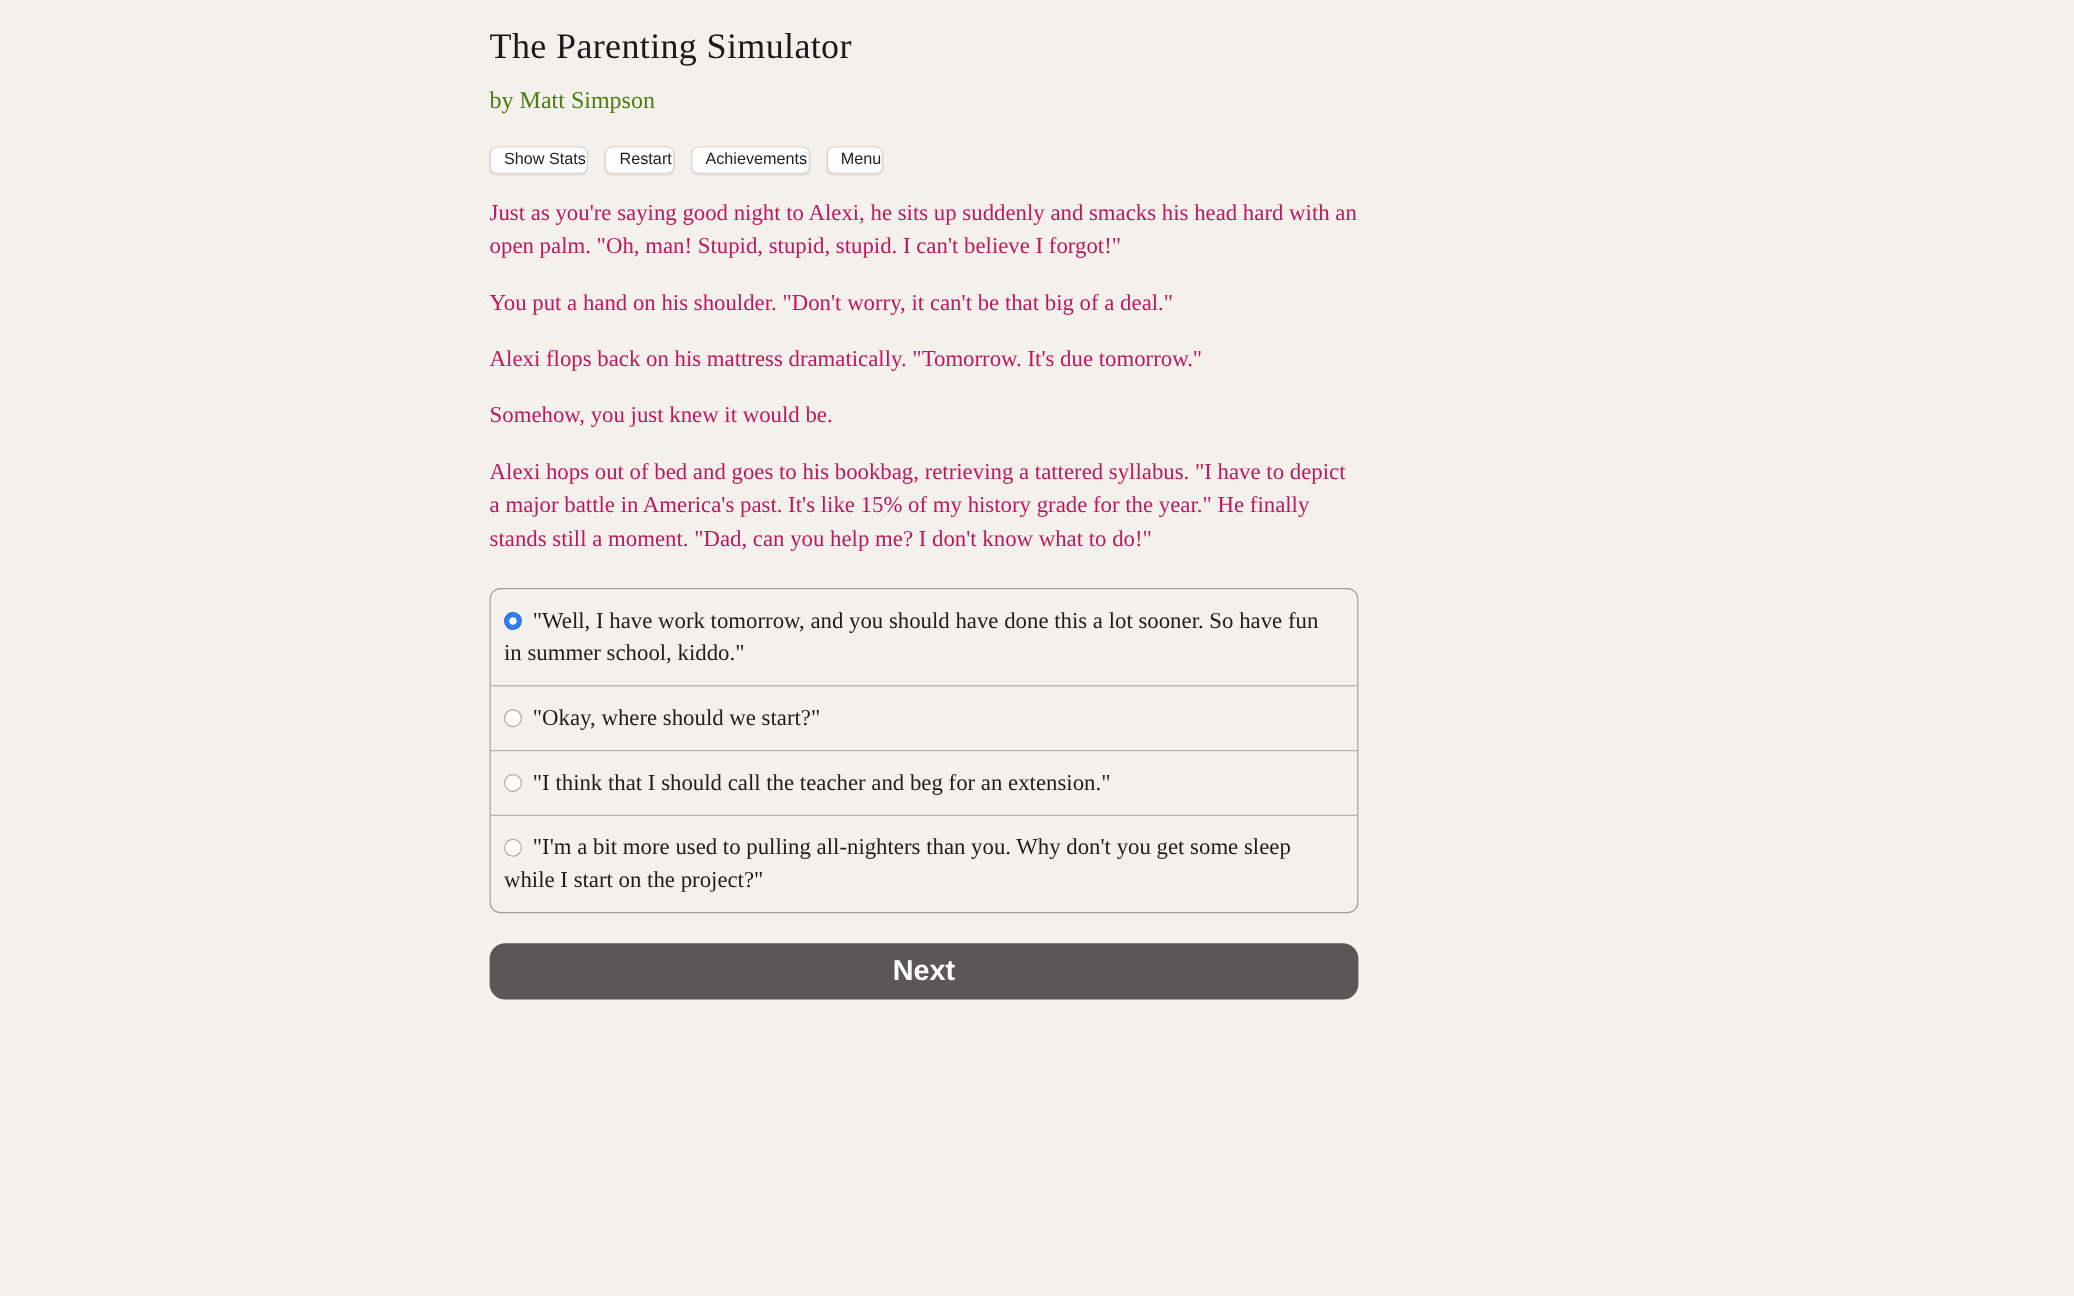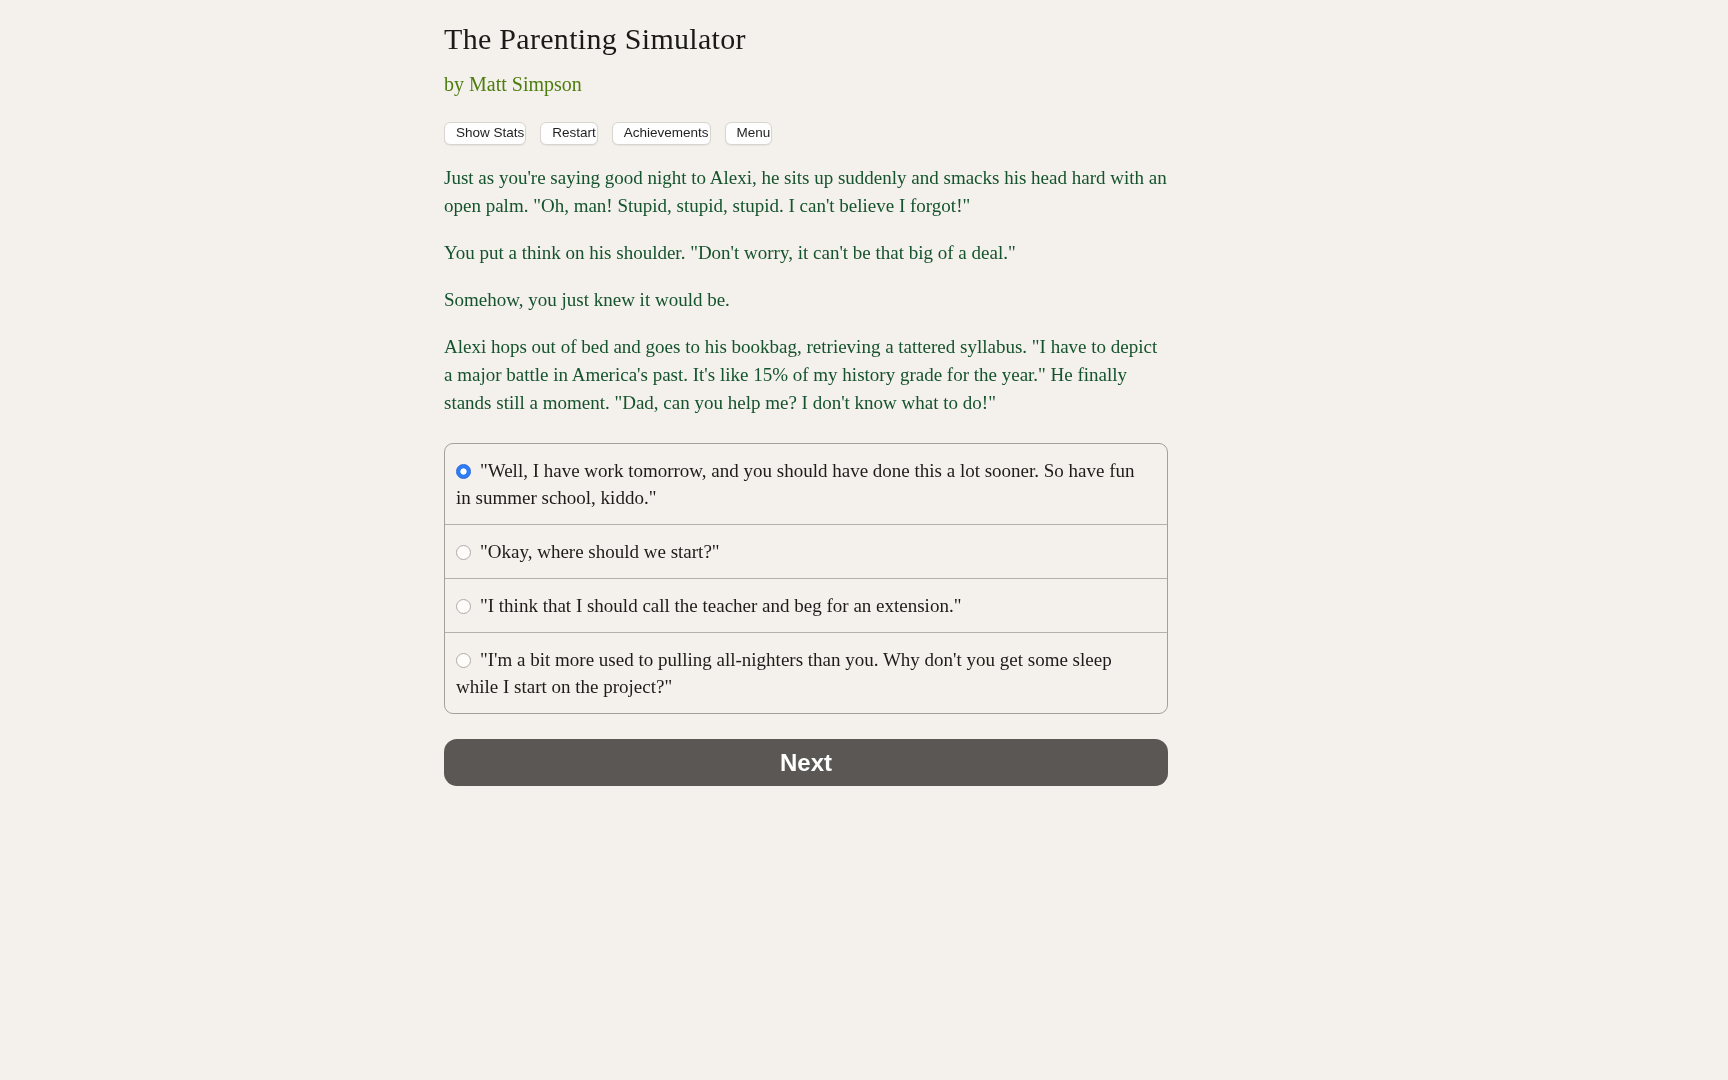--- a/index.html
+++ b/index.html
@@ -8,21 +8,21 @@
     background: #f4f0eb;
     width: 1728px;
     height: 1080px;
     overflow: hidden;
     position: relative;
     font-family: "Liberation Serif", serif;
     color: #1e1c1a;
   }
   .content {
     position: absolute;
-    left: 444px;
+    left: 408px;
     top: 0;
     width: 724px;
   }
   .game-title {
     margin: 22px 0 0 0;
     font-size: 30px;
     font-weight: normal;
     letter-spacing: 0.3px;
     color: #1b1a18;
     font-family: "Liberation Serif", serif;
@@ -48,21 +48,21 @@
     padding: 2px 1px 3px 11px;
     line-height: 16px;
     box-shadow: 0 1px 1px rgba(0,0,0,0.06);
     cursor: pointer;
   }
   .story { margin-top: 8px; }
   .story p {
     margin: 19px 0 0 0;
     font-size: 19px;
     line-height: 28px;
-    color: #14532d;
+    color: #be185d;
   }
   .choice-box {
     margin-top: 26px;
     border: 1px solid #a49f99;
     border-radius: 9px;
     overflow: hidden;
     background: transparent;
   }
   .choice-row {
     display: block;
@@ -114,21 +114,22 @@
 
   <div class="toolbar">
     <button>Show Stats</button>
     <button>Restart</button>
     <button>Achievements</button>
     <button>Menu</button>
   </div>
 
   <div class="story">
     <p>Just as you're saying good night to Alexi, he sits up suddenly and smacks his head hard with an open palm. "Oh, man! Stupid, stupid, stupid. I can't believe I forgot!"</p>
-    <p>You put a think on his shoulder. "Don't worry, it can't be that big of a deal."</p>
+    <p>You put a hand on his shoulder. "Don't worry, it can't be that big of a deal."</p>
+    <p>Alexi flops back on his mattress dramatically. "Tomorrow. It's due tomorrow."</p>
     <p>Somehow, you just knew it would be.</p>
     <p>Alexi hops out of bed and goes to his bookbag, retrieving a tattered syllabus. "I have to depict a major battle in America's past. It's like 15% of my history grade for the year." He finally stands still a moment. "Dad, can you help me? I don't know what to do!"</p>
   </div>
 
   <div class="choice-box">
     <label class="choice-row">
       <span class="radio checked"></span><span class="choice-text">"Well, I have work tomorrow, and you should have done this a lot sooner. So have fun in summer school, kiddo."</span>
     </label>
     <label class="choice-row">
       <span class="radio"></span><span class="choice-text">"Okay, where should we start?"</span>

